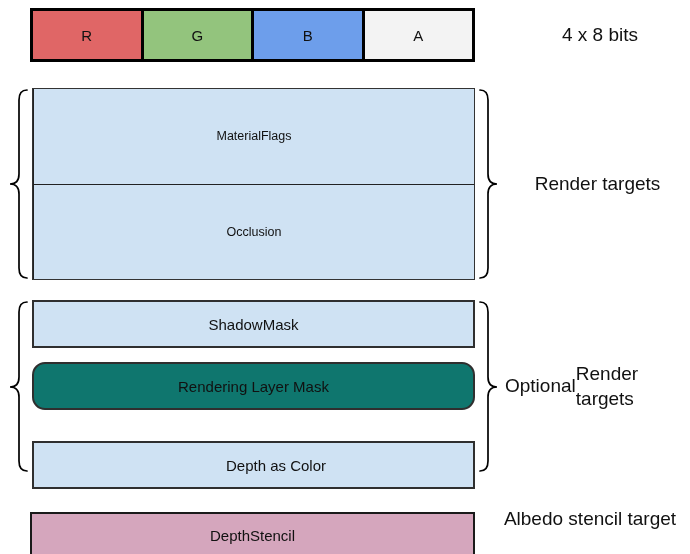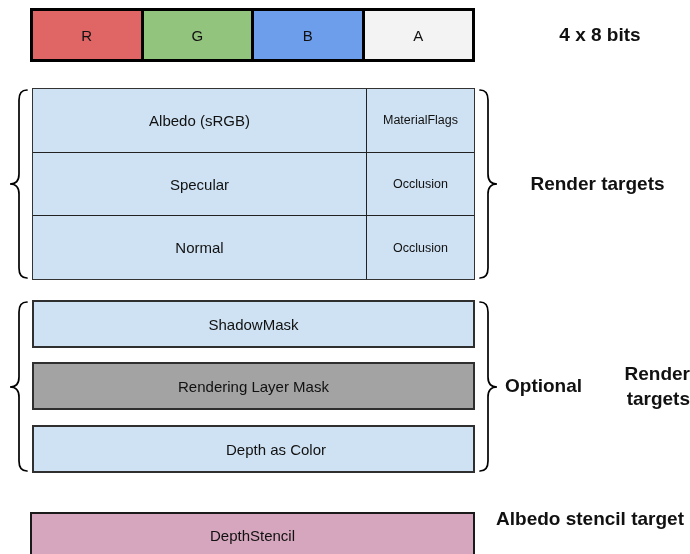--- a/index.html
+++ b/index.html
@@ -13,21 +13,21 @@
     position:absolute;left:30px;top:8px;width:445px;height:54px;
     border:3px solid #000;box-sizing:border-box;display:flex;
   }
   .chan-cell{
     flex:1;display:flex;align-items:center;justify-content:center;
     font-size:15px;border-left:3px solid #000;box-sizing:border-box;
   }
   .chan-cell:first-child{border-left:none;}
   .side-label{
     position:absolute;display:flex;align-items:center;justify-content:center;
-    font-size:19px;text-align:right;line-height:1.3;font-weight:bold;
+    font-size:19px;text-align:left;line-height:1.3;
   }
   
   .rt-table{
     position:absolute;left:32px;top:88px;width:443px;height:192px;
     border:1.5px solid #333;box-sizing:border-box;
     display:flex;flex-direction:column;
   }
   .trow{flex:1;display:flex;border-bottom:1.5px solid #222;box-sizing:border-box;}
   .trow:last-child{border-bottom:none;}
   .cell{display:flex;align-items:center;justify-content:center;font-size:15px;box-sizing:border-box;}
@@ -69,49 +69,43 @@
   </div>
 
   <div class="brace" style="left:477px;top:88px;width:23px;height:192px;">
     <svg viewBox="0 0 23 192" preserveAspectRatio="none">
       <path d="M3 2 Q11 2 11 12 L11 86 Q11 96 20 96 Q11 96 11 106 L11 180 Q11 190 3 190" fill="none" stroke="#000" stroke-width="1.7" stroke-linecap="round"></path>
     </svg>
   </div>
 
   <div class="rt-table" style="background: rgb(207, 226, 243);">
     <div class="trow">
-      <div class="cell main">Albedo (sRGB)</div>
       <div class="cell alpha">MaterialFlags</div>
     </div>
     <div class="trow">
-      <div class="cell main">Specular</div>
-      <div class="cell alpha">Occlusion</div>
-    </div>
-    <div class="trow">
-      <div class="cell main">Normal</div>
       <div class="cell alpha">Occlusion</div>
     </div>
   </div>
   <div class="side-label" style="left:510px;top:88px;width:175px;height:192px;">Render targets</div>
 
   <div class="brace" style="left:7px;top:300px;width:23px;height:173px;">
     <svg viewBox="0 0 23 173" preserveAspectRatio="none">
       <path d="M20 2 Q12 2 12 12 L12 77 Q12 87 3 87 Q12 87 12 97 L12 161 Q12 171 20 171" fill="none" stroke="#000" stroke-width="1.7" stroke-linecap="round"></path>
     </svg>
   </div>
 
   <div class="brace" style="left:477px;top:300px;width:23px;height:173px;">
     <svg viewBox="0 0 23 173" preserveAspectRatio="none">
       <path d="M3 2 Q11 2 11 12 L11 77 Q11 87 20 87 Q11 87 11 97 L11 161 Q11 171 3 171" fill="none" stroke="#000" stroke-width="1.7" stroke-linecap="round"></path>
     </svg>
   </div>
 
   <div class="opt-box" style="top: 300px; background: rgb(207, 226, 243);">ShadowMask</div>
-  <div class="opt-box" style="top: 362px; background: #a3a3a3;">Rendering Layer Mask</div>
-  <div class="opt-box" style="top: 425px; background: rgb(207, 226, 243); padding-left: 45px;">Depth as Color</div>
+  <div class="opt-box" style="top: 362px; background: #0f766e; border-radius: 13px;">Rendering Layer Mask</div>
+  <div class="opt-box" style="top: 441px; background: rgb(207, 226, 243); padding-left: 45px;">Depth as Color</div>
 
   <div class="side-label" style="left:505px;top:300px;width:185px;height:173px;flex-direction:row;">
     <span>Optional</span>
     <span>Render targets</span>
   </div>
 
   <div class="depth-box" style="background: rgb(213, 166, 189);">DepthStencil</div>
   <div class="side-label" style="left:490px;top:496px;width:200px;height:46px;">Albedo stencil target</div>
 
 </div>

